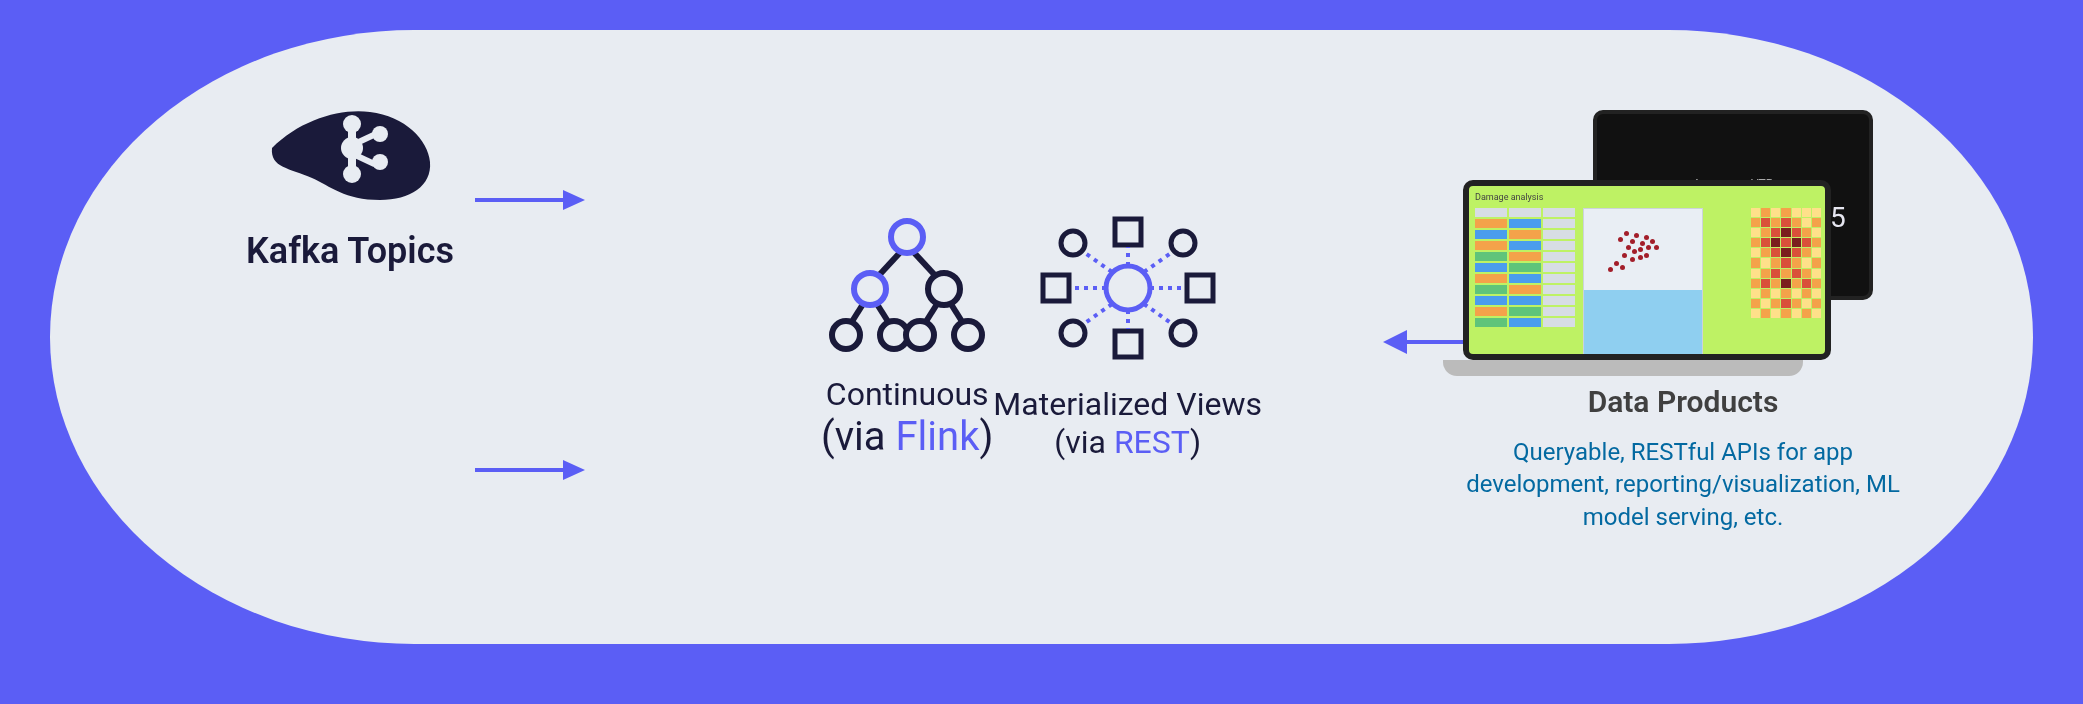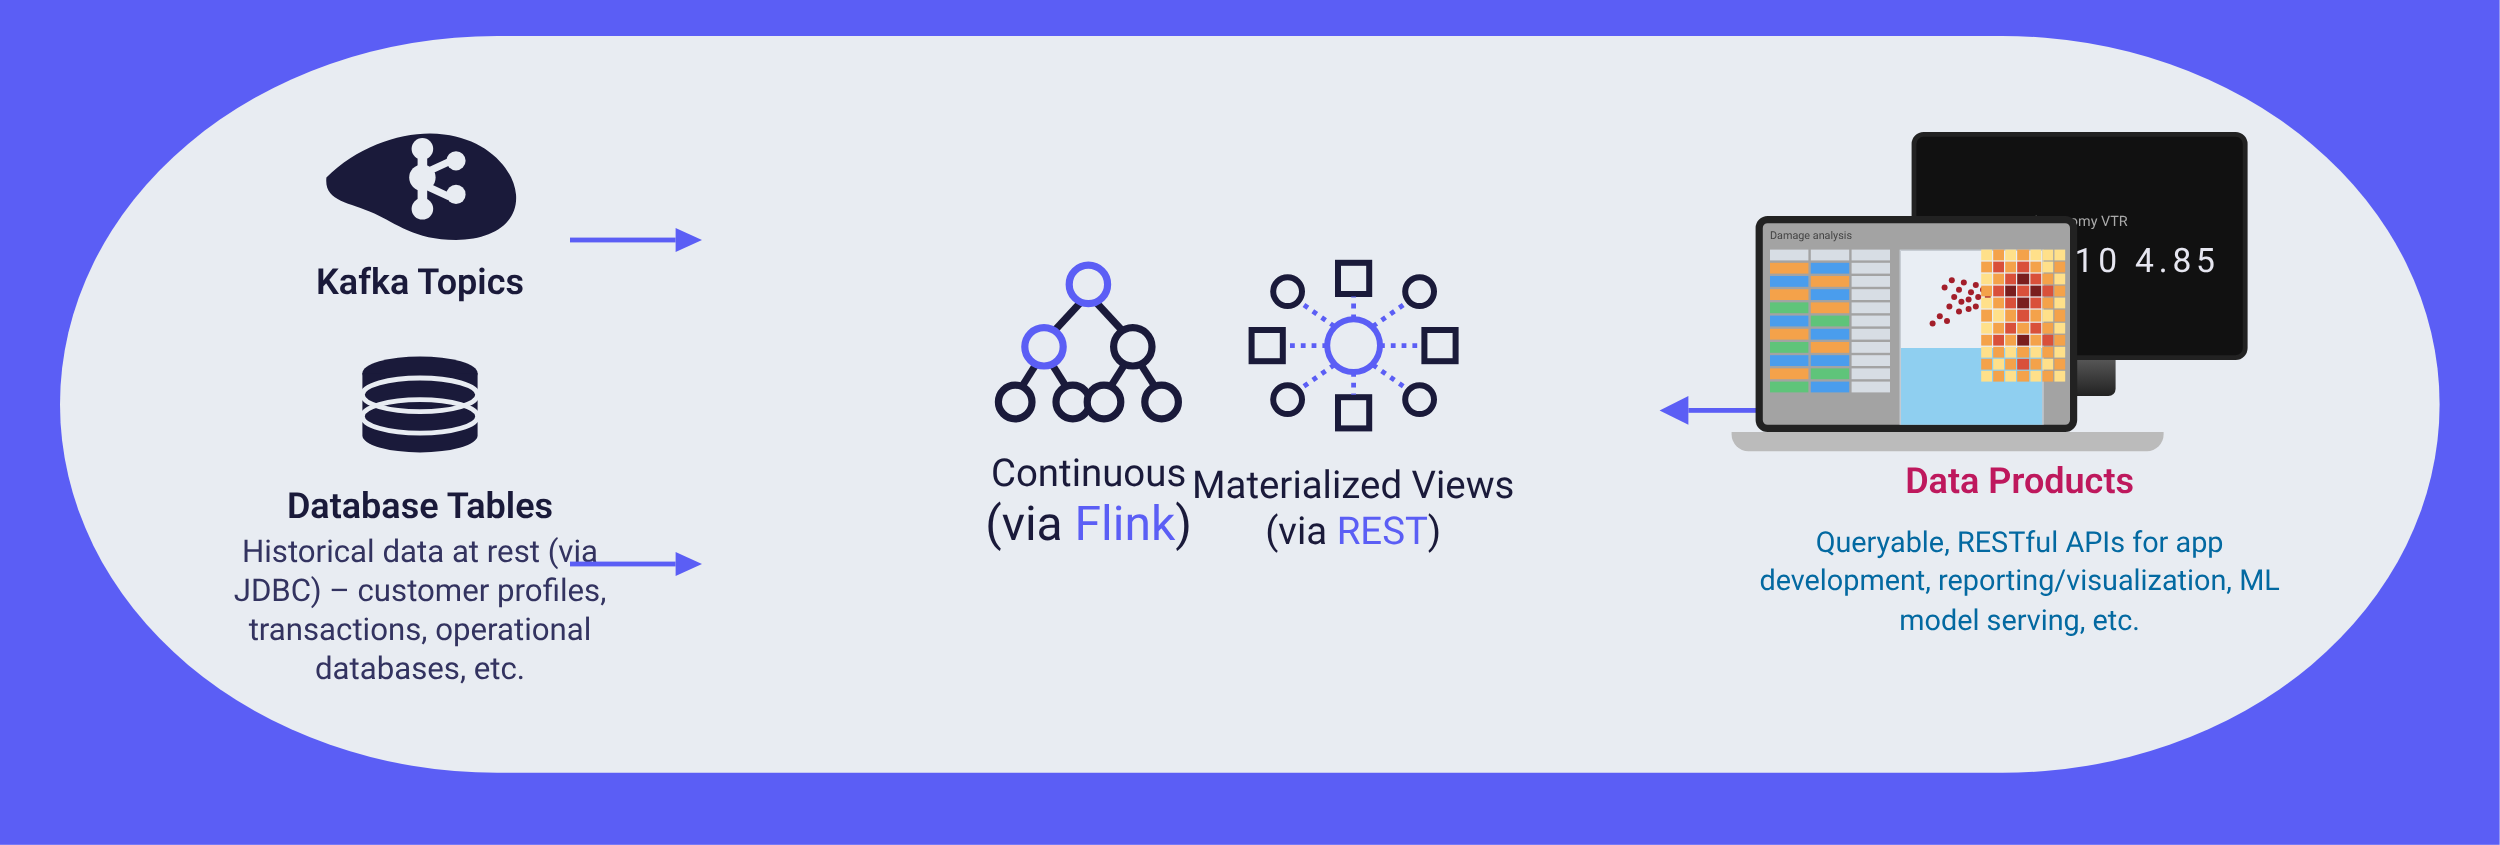--- a/index.html
+++ b/index.html
@@ -35,21 +35,21 @@
   .source-block {
     display: flex;
     flex-direction: column;
     align-items: center;
     text-align: center;
   }
   .kafka-icon {
     font-size: 0; 
   }
   .kafka-svg { width: 180px; height: 120px; }
-  .src-title { font-size: 30px; font-weight: 600; color: #1a1a3a; margin-top: 8px;}
+  .src-title { font-size: 36px; font-weight: 600; color: #1a1a3a; margin-top: 20px;}
   .src-sub { font-size: 26px; color: #333360; margin-top: 4px; line-height: 1.25;}
   .db-svg { width: 130px; height: 100px; }
 
   .center-row {
     display: flex;
     align-items: flex-start;
   }
   .mid-block {
     display: flex;
     flex-direction: column;
@@ -95,21 +95,21 @@
     background: linear-gradient(#555,#222); border-radius: 0 0 6px 6px;
   }
   .laptop {
     position: absolute;
     left: 0;
     top: 70px;
     width: 320px;
     height: 200px;
   }
   .laptop-screen {
-    width: 268px; height: 180px; background: #a3a3a3; border: 6px solid #222;
+    width: 368px; height: 180px; background: #bef264; border: 6px solid #222;
     border-radius: 10px; overflow: hidden; position: relative;
   }
   .laptop-base {
     width: 360px; height: 16px; background: #bbb;
     border-radius: 0 0 14px 14px; margin-left: -20px;
   }
   .ls-table {
     position:absolute; left:6px; top:22px; width:100px;
     display:flex; flex-direction:column; gap:2px;
   }
@@ -151,21 +151,21 @@
   }
   .arr-head-l {
     position:absolute; left:0; top:0; width:0; height:0;
     border-top:12px solid transparent; border-bottom:12px solid transparent;
     border-right:24px solid #5b5ef5;
   }
   .arr-line-r {
     position:absolute; left:24px; top:10px; right:0; height:4px; background:#5b5ef5;
   }
 
-  .dp-title { font-size: 30px; font-weight:600; color:#be185d; margin-top: 14px; }
+  .dp-title { font-size: 30px; font-weight:600; color:#404040; margin-top: 14px; }
   .dp-sub { font-size: 24px; color:#0369a1; margin-top:17px; line-height:1.35; max-width: 470px;}
 </style>
 </head>
 <body>
 
 <div class="main-container">
 
   <div class="left-col">
     <div class="source-block">
       <span class="kafka-icon">
@@ -178,32 +178,20 @@
           <rect x="88" y="66" width="8" height="12" fill="#e8ecf2"></rect>
           <circle cx="120" cy="44" r="8" fill="#e8ecf2"></circle>
           <circle cx="120" cy="72" r="8" fill="#e8ecf2"></circle>
           <rect x="98" y="49" width="20" height="6" fill="#e8ecf2" transform="rotate(-25 98 49)"></rect>
           <rect x="98" y="63" width="20" height="6" fill="#e8ecf2" transform="rotate(25 98 63)"></rect>
         </svg>
       </span>
       <div class="src-title">Kafka Topics</div>
     </div>
 
-    <div class="source-block">
-      <span>
-        <svg class="db-svg" viewBox="0 0 130 100">
-          <ellipse cx="65" cy="18" rx="48" ry="14" fill="#1a1a3a"></ellipse>
-          <path d="M17 18 v52 a48 14 0 0 0 96 0 V18" fill="#1a1a3a"></path>
-          <ellipse cx="65" cy="36" rx="48" ry="14" fill="none" stroke="#e8ecf2" stroke-width="4"></ellipse>
-          <ellipse cx="65" cy="54" rx="48" ry="14" fill="none" stroke="#e8ecf2" stroke-width="4"></ellipse>
-        </svg>
-      </span>
-      <div class="src-title">Database Tables</div>
-      <div class="src-sub">Historical data at rest (via JDBC) – customer profiles, transactions, operational databases, etc.</div>
-    </div>
   </div>
 
   <div class="arrow-left1">
     <div class="arr-line"></div>
       <div class="arr-head-r"></div>
   </div>
   <div class="arrow-left2">
     <div class="arr-line"></div>
       <div class="arr-head-r"></div>
   </div>

